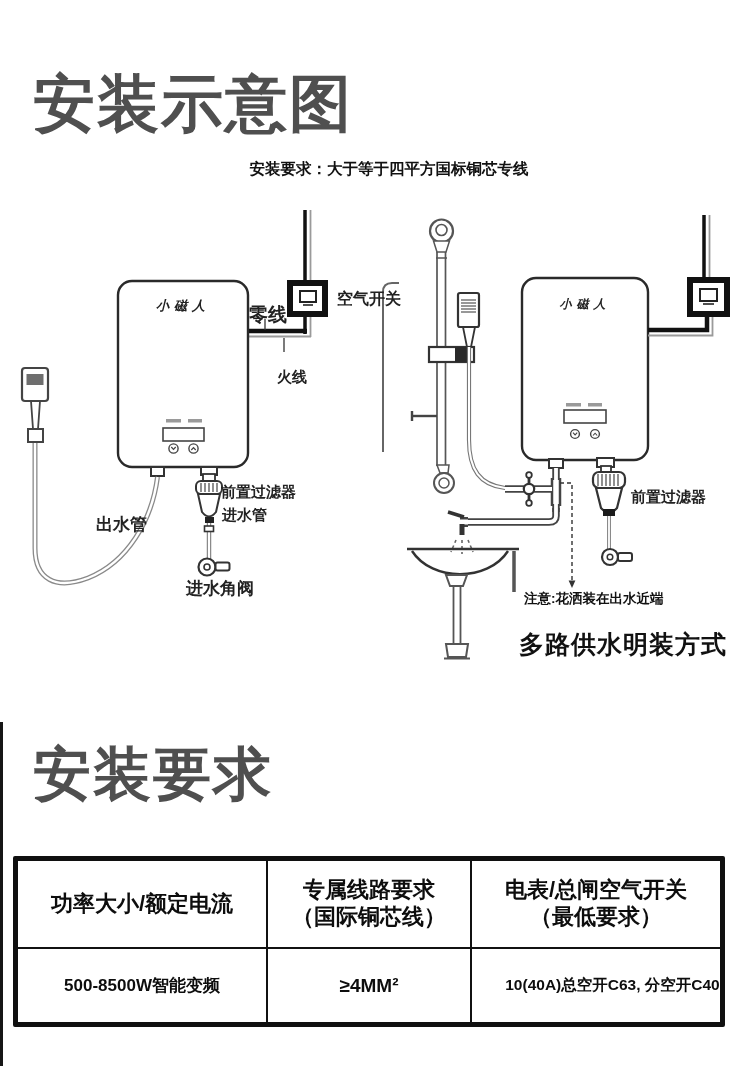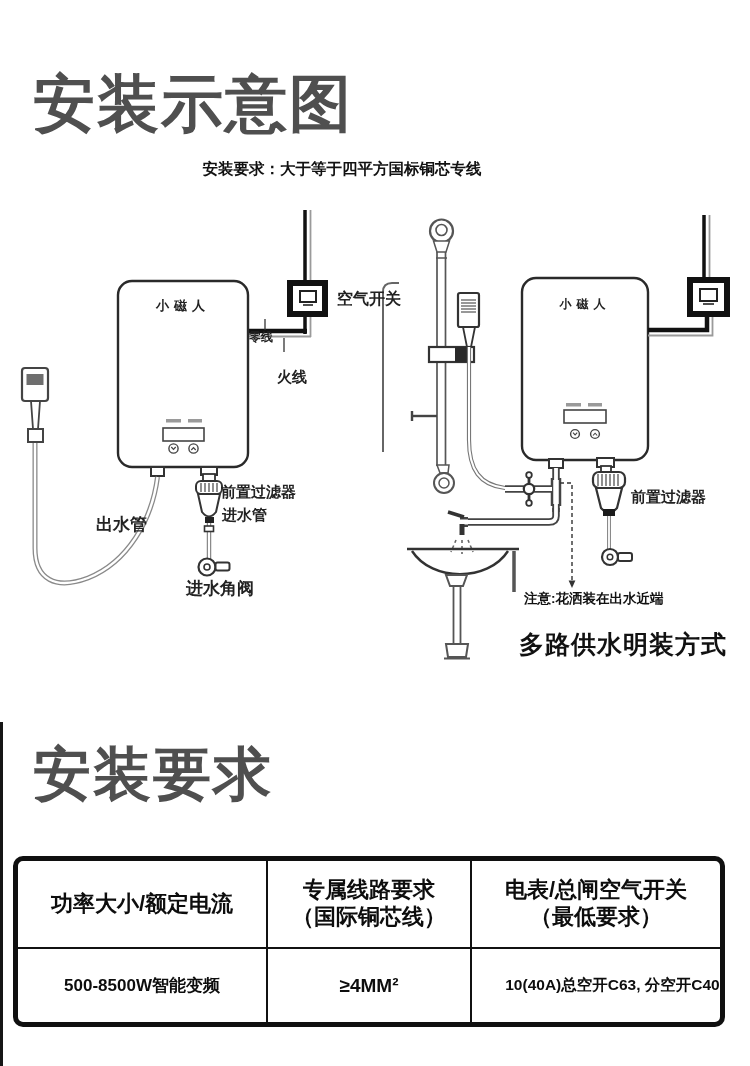--- a/index.html
+++ b/index.html
@@ -6,38 +6,38 @@
   body{width:750px;height:1066px;overflow:hidden;
        font-family:"Liberation Sans","DejaVu Sans",sans-serif;color:#1a1a1a;}
   .stage{position:relative;width:750px;height:1066px;background:#fff;}
   .lineart{position:absolute;left:0;top:0;pointer-events:none;}
   .lbl{position:absolute;font-weight:bold;color:#222;white-space:nowrap;}
   .big-title{position:absolute;left:0;width:750px;text-align:left;
              font-weight:900;color:#4f4f4f;letter-spacing:2px;margin-left:33px;}
   #title1{top:62px;font-size:62px;}
   #title2{top:736px;font-size:58px;}
   #subtitle{position:absolute;left:0;top:159px;width:684px;text-align:center;
-            font-size:15.5px;font-weight:bold;color:#111;}
+            font-size:15.5px;font-weight:bold;color:#111;padding-left:47px;}
   .brand{position:absolute;text-align:center;font-size:13px;font-weight:bold;
-         letter-spacing:5px;color:#222;}
+         letter-spacing:5px;color:#222;font-style:italic;}
   #brand-left{left:118px;top:297px;width:130px;}
   #brand-right{left:522px;top:296px;width:126px;font-size:12px;}
-  #lbl-neutral{left:249px;top:302px;font-size:12px;margin-top:27px;}
+  #lbl-neutral{left:249px;top:302px;font-size:19px;}
   #lbl-live{left:277px;top:346px;font-size:15px;margin-top:22px;}
   #lbl-airswitch-left{left:337px;top:289px;font-size:16px;}
   #lbl-outlet-pipe{left:96px;top:495px;font-size:17px;margin-top:18px;}
   #lbl-prefilter-left{left:221px;top:483px;font-size:15px;}
   #lbl-inlet-pipe{left:222px;top:506px;font-size:15px;}
   #lbl-angle-valve{left:186px;top:577px;font-size:17px;text-align:center;}
   #lbl-prefilter-right{left:631px;top:488px;font-size:15px;}
   #lbl-note{left:524px;top:590px;font-size:13.5px;color:#111;}
   #lbl-caption{left:519px;top:628px;font-size:25px;font-weight:900;color:#111;letter-spacing:1px;}
   #section-edge{position:absolute;left:0;top:722px;width:3px;height:344px;background:#161616;}
   .req-table{position:absolute;left:13px;top:856px;width:702px;
-             border:5px solid #101010;border-radius:10px;background:#fff;
+             border:5px solid #101010;border-radius:2px;background:#fff;
              display:grid;grid-template-columns:250px 204px 1fr;}
   .req-table .cell{display:flex;flex-direction:column;align-items:center;
                    justify-content:center;text-align:center;}
   .req-table .hcell{height:86px;border-bottom:2.5px solid #111;
                     font-size:22px;line-height:1.22;font-weight:bold;color:#0d0d0d;}
   .req-table .dcell{height:73px;font-weight:bold;color:#0d0d0d;}
   .cb{border-right:2.5px solid #111;}
   #d-c1{font-size:17px;}
   #d-c2{font-size:19px;}
   #d-c3{font-size:15.5px;padding-left:33px;}

